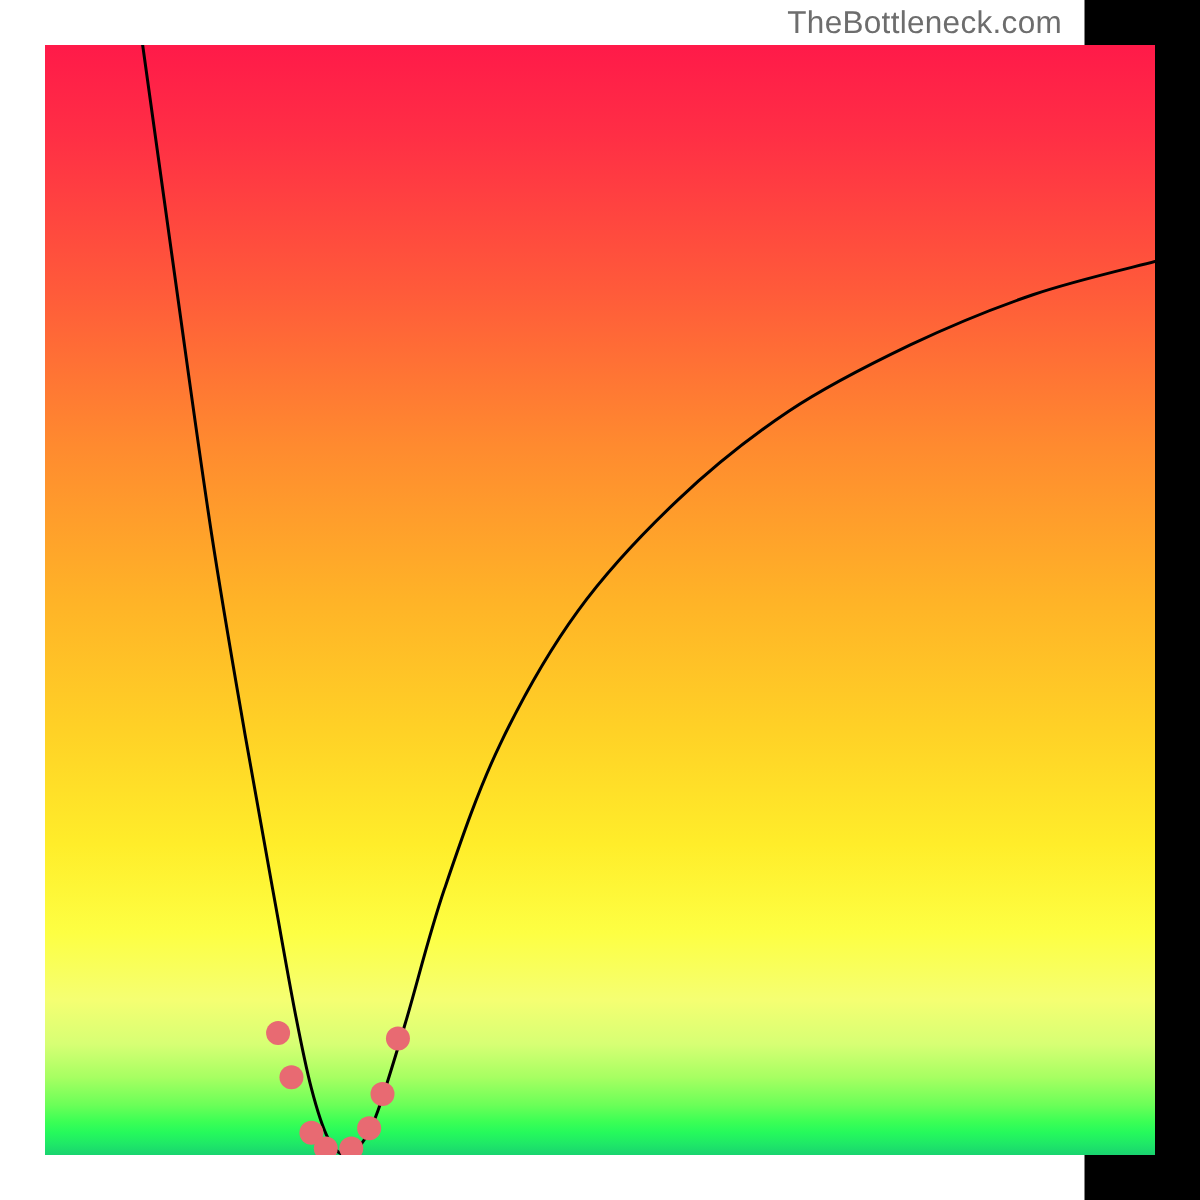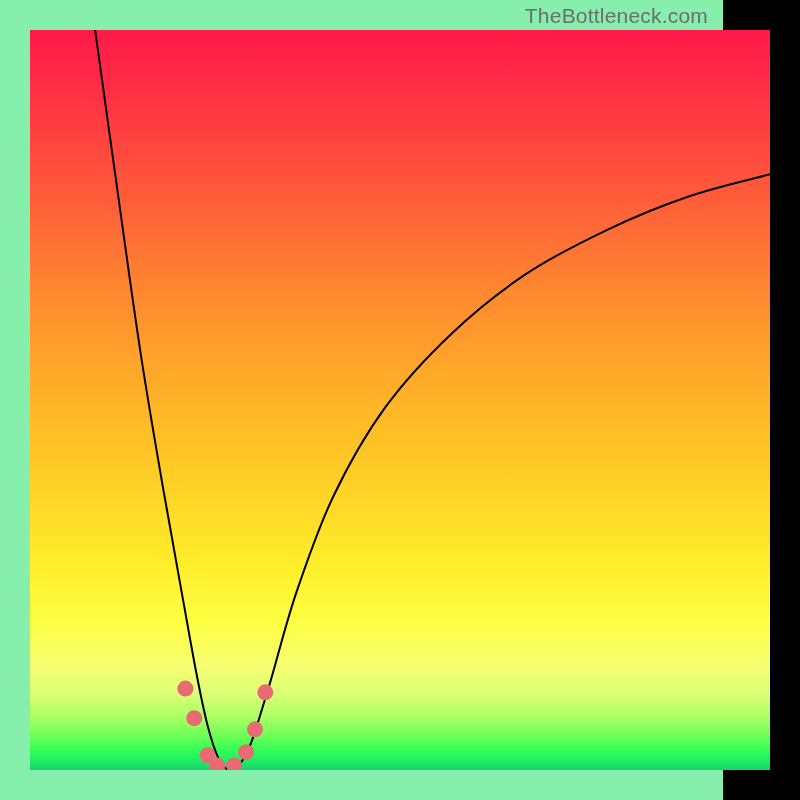--- a/index.html
+++ b/index.html
@@ -10,21 +10,21 @@
     background: #000;
     overflow: hidden;
     font-family: Arial, Helvetica, sans-serif;
   }
   .frame {
     position: absolute;
     left: 0;
     top: 0;
     width: 723px;
     height: 800px;
-    background: #86efac;
+    background: #ffffff;
   }
   .plot-area {
     position: absolute;
     left: 30px;
     top: 30px;
     width: 740px;
     height: 740px;
     
     background: linear-gradient(to bottom,
       #ff1a49 0%,

